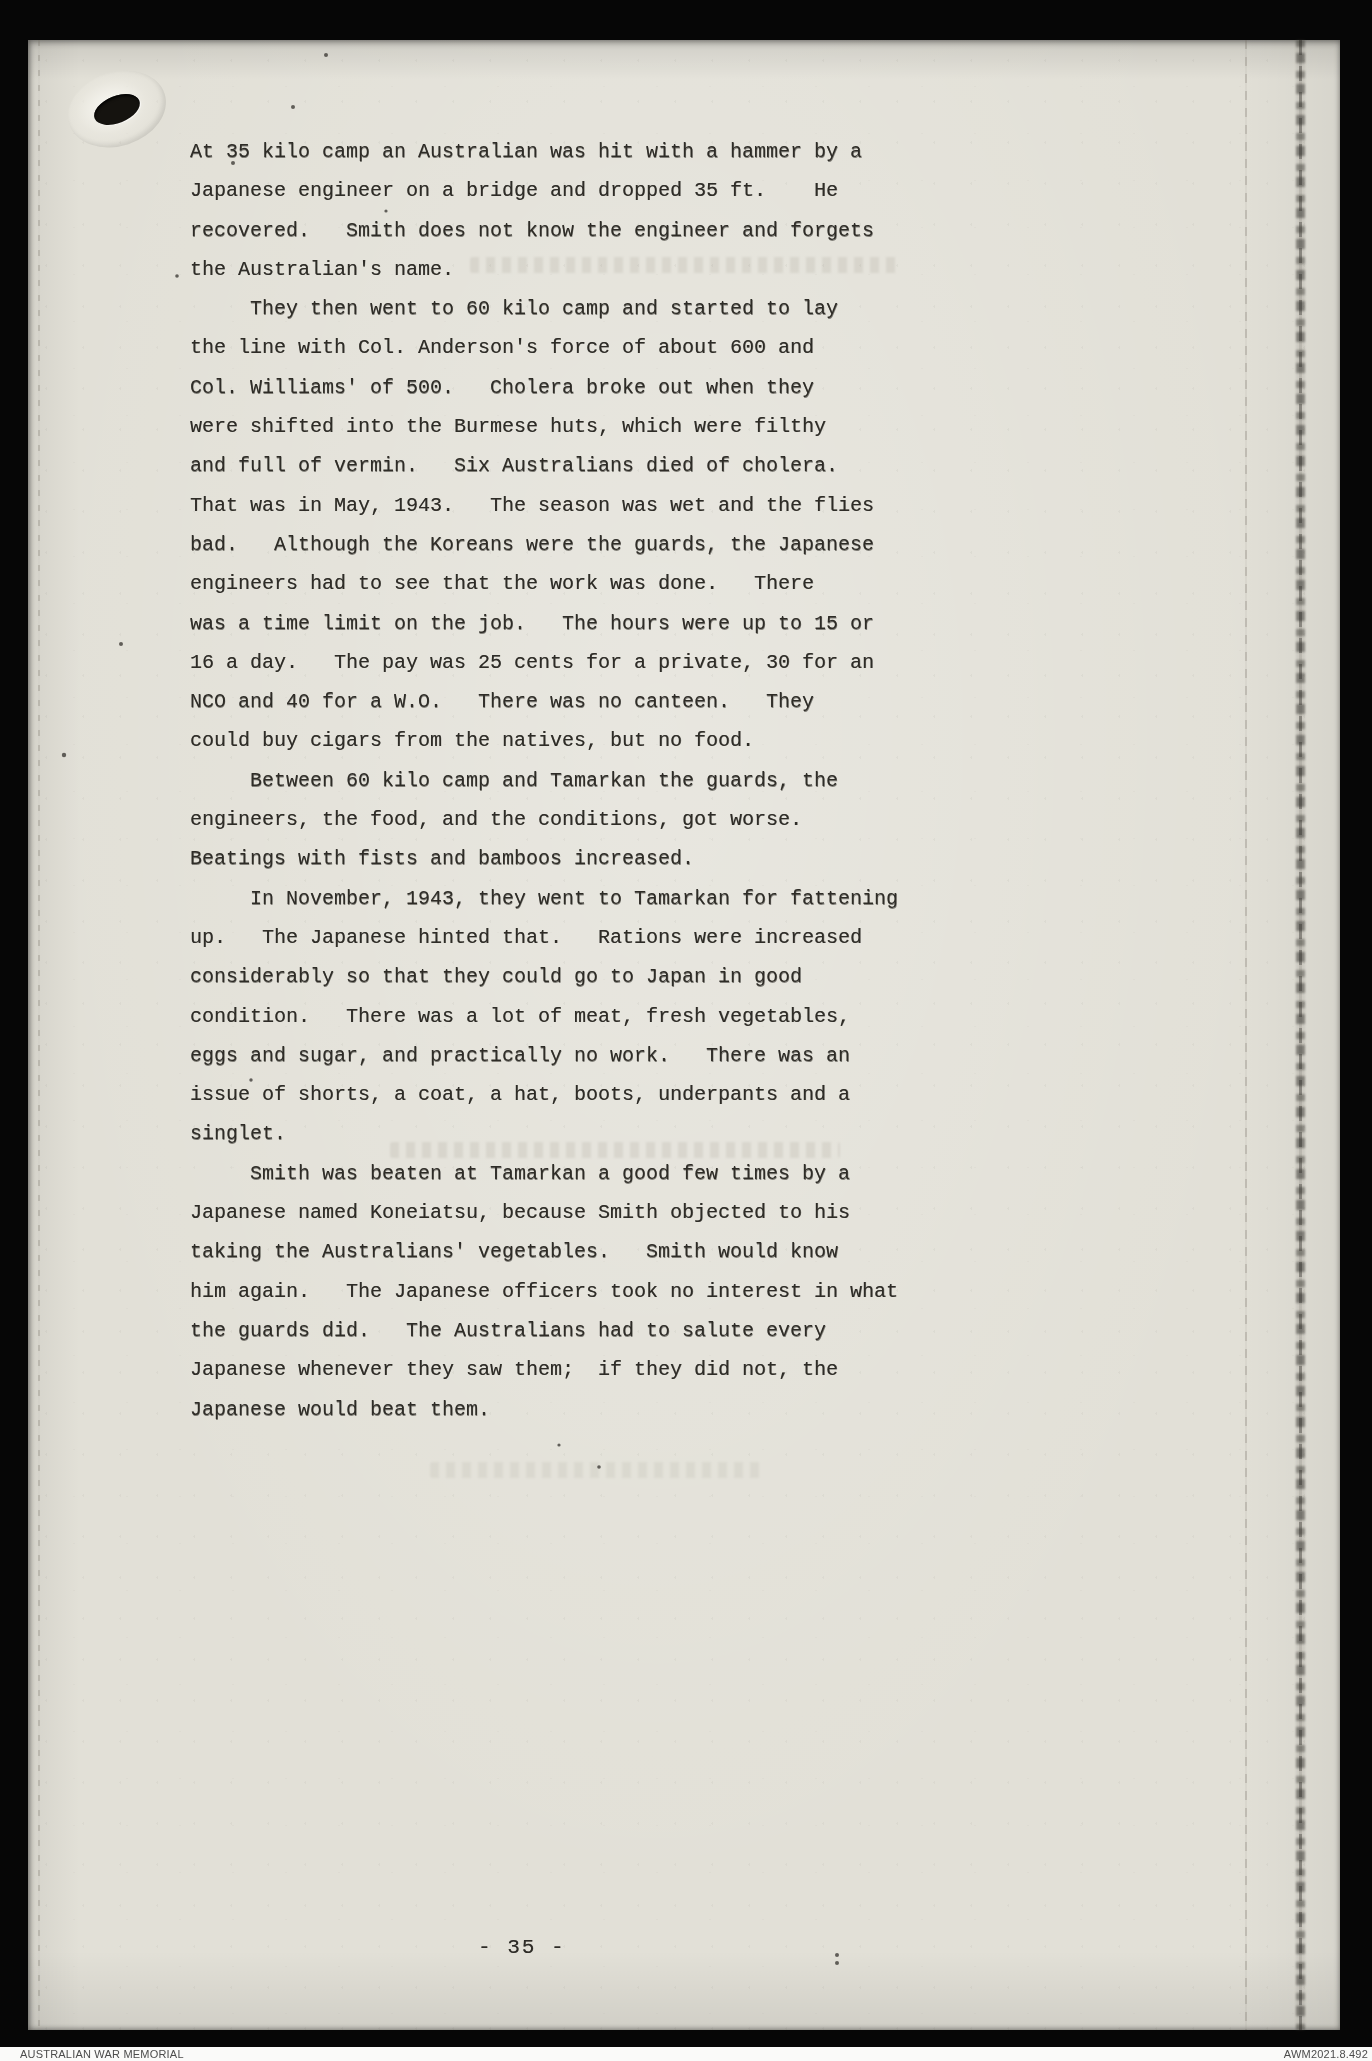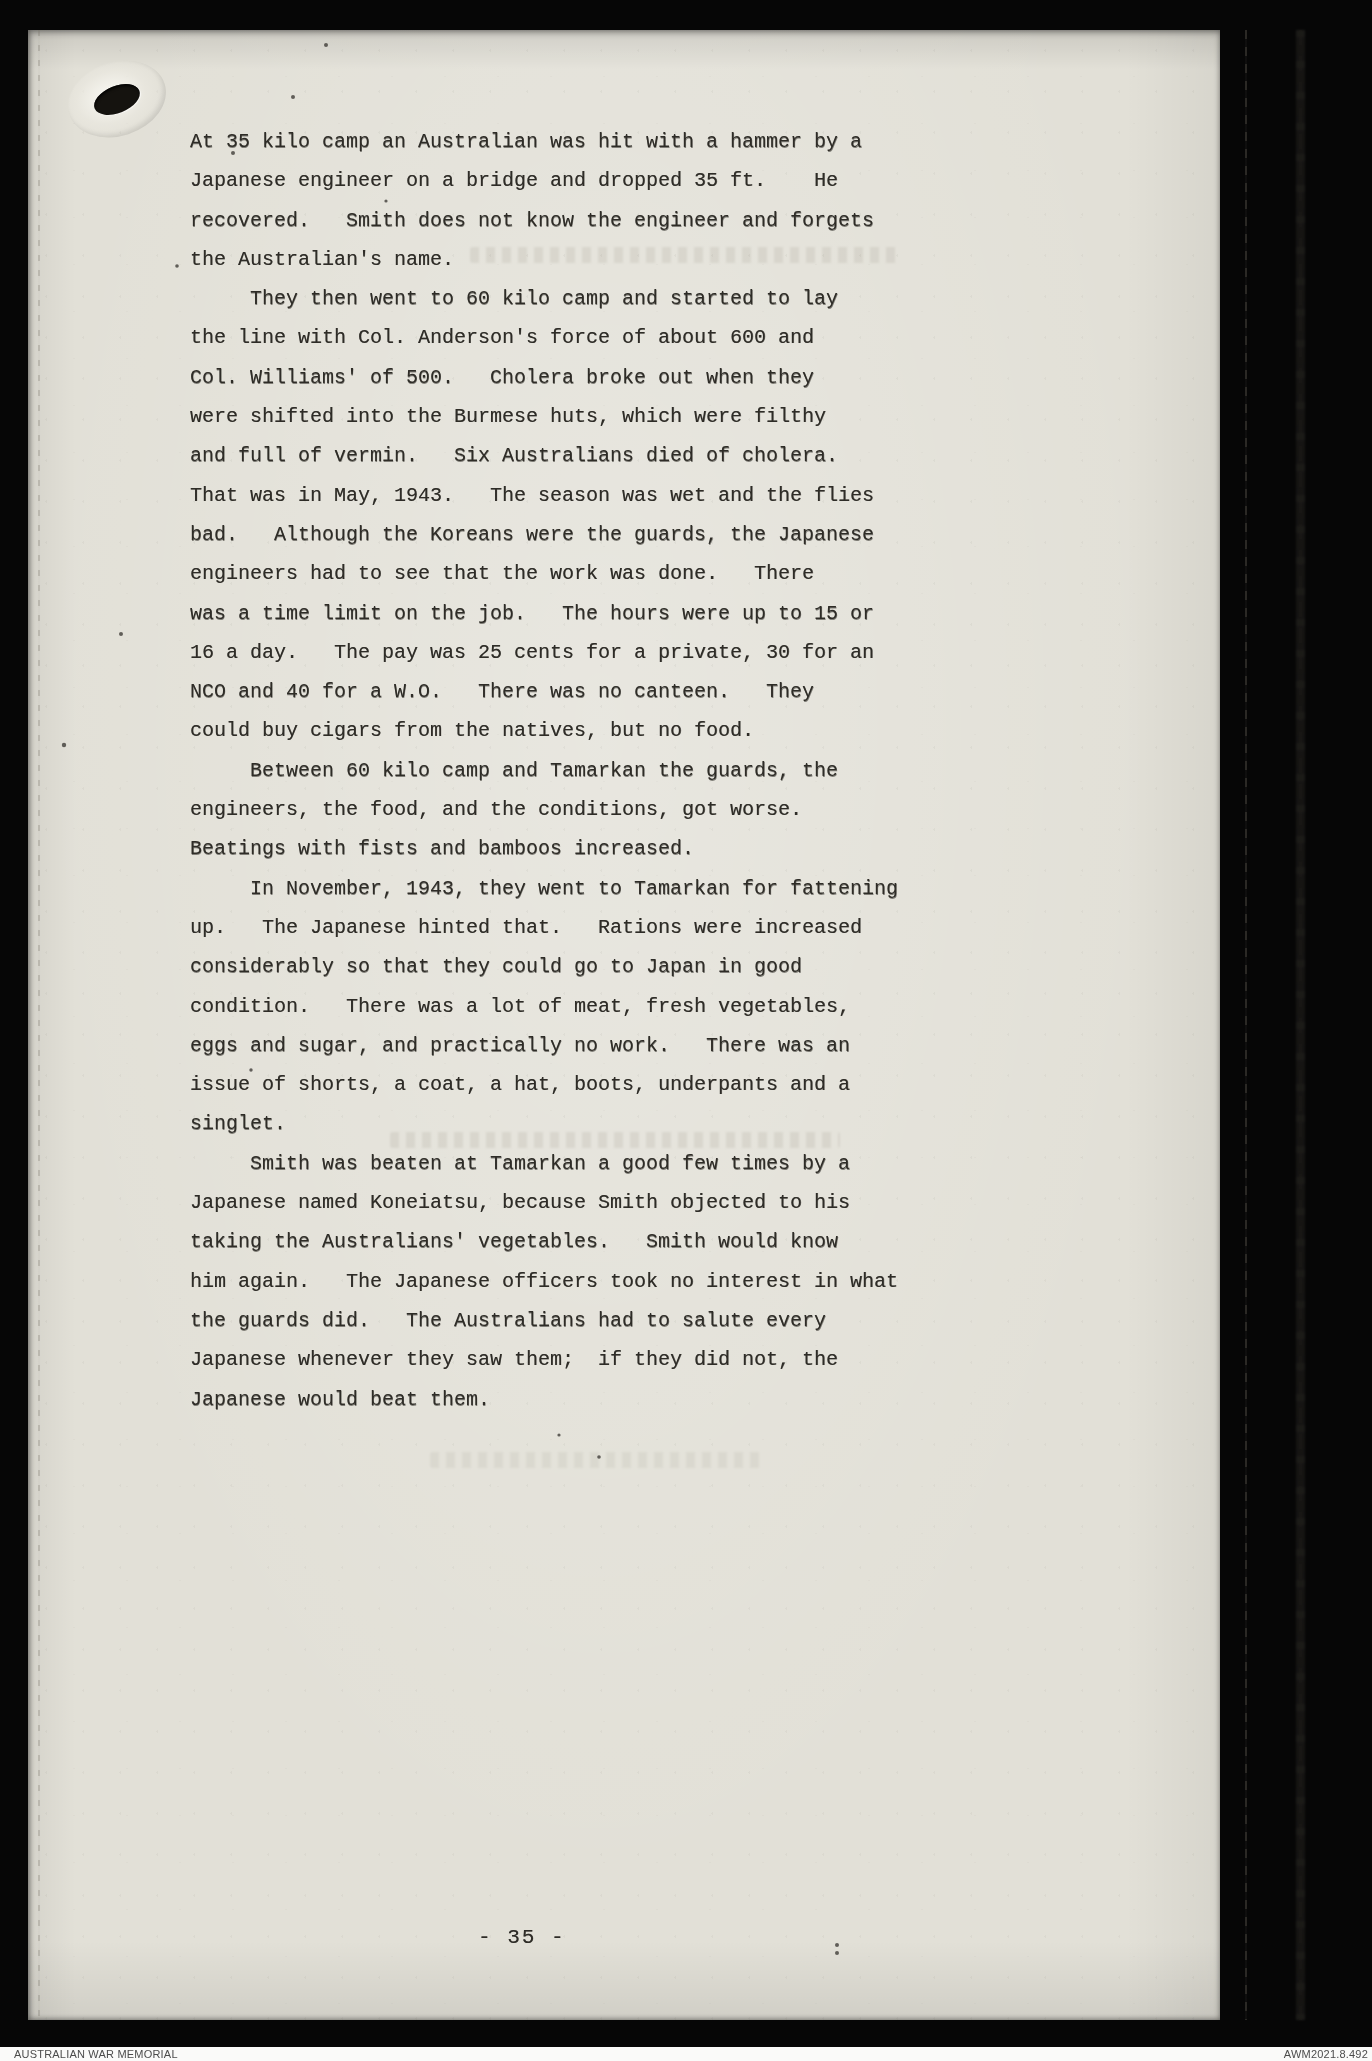--- a/index.html
+++ b/index.html
@@ -3,21 +3,21 @@
 <meta charset="utf-8">
 <style>
   html,body{margin:0;padding:0;}
   body{
     width:1372px;height:2061px;position:relative;overflow:hidden;
     background:#060606;
     font-family:"Liberation Sans",sans-serif;
   }
   
   .paper{
-    position:absolute;left:28px;top:30px;width:1192px;height:1990px;
+    position:absolute;left:28px;top:40px;width:1312px;height:1990px;
     background:
       radial-gradient(ellipse at 48% 35%, rgba(255,255,255,0.22) 0%, rgba(255,255,255,0) 65%),
       linear-gradient(to right, rgba(0,0,0,0.06) 0%, rgba(0,0,0,0) 4%, rgba(0,0,0,0) 92%, rgba(0,0,0,0.05) 100%),
       linear-gradient(to bottom, rgba(0,0,0,0.10) 0%, rgba(0,0,0,0) 2%, rgba(0,0,0,0) 96%, rgba(0,0,0,0.08) 100%),
       var(--paper,#e2e0d7);
     box-shadow: inset 0 3px 6px rgba(0,0,0,0.30), inset 3px 0 5px rgba(0,0,0,0.18), inset 0 -2px 5px rgba(0,0,0,0.22);
   }
   
   .grain{
     position:absolute;inset:0;pointer-events:none;opacity:.5;
@@ -100,21 +100,21 @@
     box-shadow:
       297px 14px 0 1px, 264px 66px 0 1px, 204px 122px 0 1px,
       357px 170px 0 0.6px, 148px 235px 0 0.8px, 92px 603px 0 1px,
       35px 714px 0 1.2px, 570px 1426px 0 0.8px, 222px 1039px 0 0.7px,
       808px 1914px 0 1px, 808px 1922px 0 1px, 530px 1404px 0 0.6px;
   }
   
   .footer-strip{
     position:absolute;left:0;top:2047px;width:1372px;height:14px;
     background:#fafaf9;display:flex;justify-content:space-between;align-items:center;
-    box-sizing:border-box;padding:0 4px 0 14px;
+    box-sizing:border-box;padding:0 4px 0 20px;
     font-size:11px;line-height:14px;color:var(--footer,#4c4c4c);
     letter-spacing:0.2px;
   }
 </style>
 </head>
 <body style="background: rgb(6, 6, 6);">
 
 <div class="paper">
   <div class="grain"></div>
   <div class="dotted-edge"></div>

